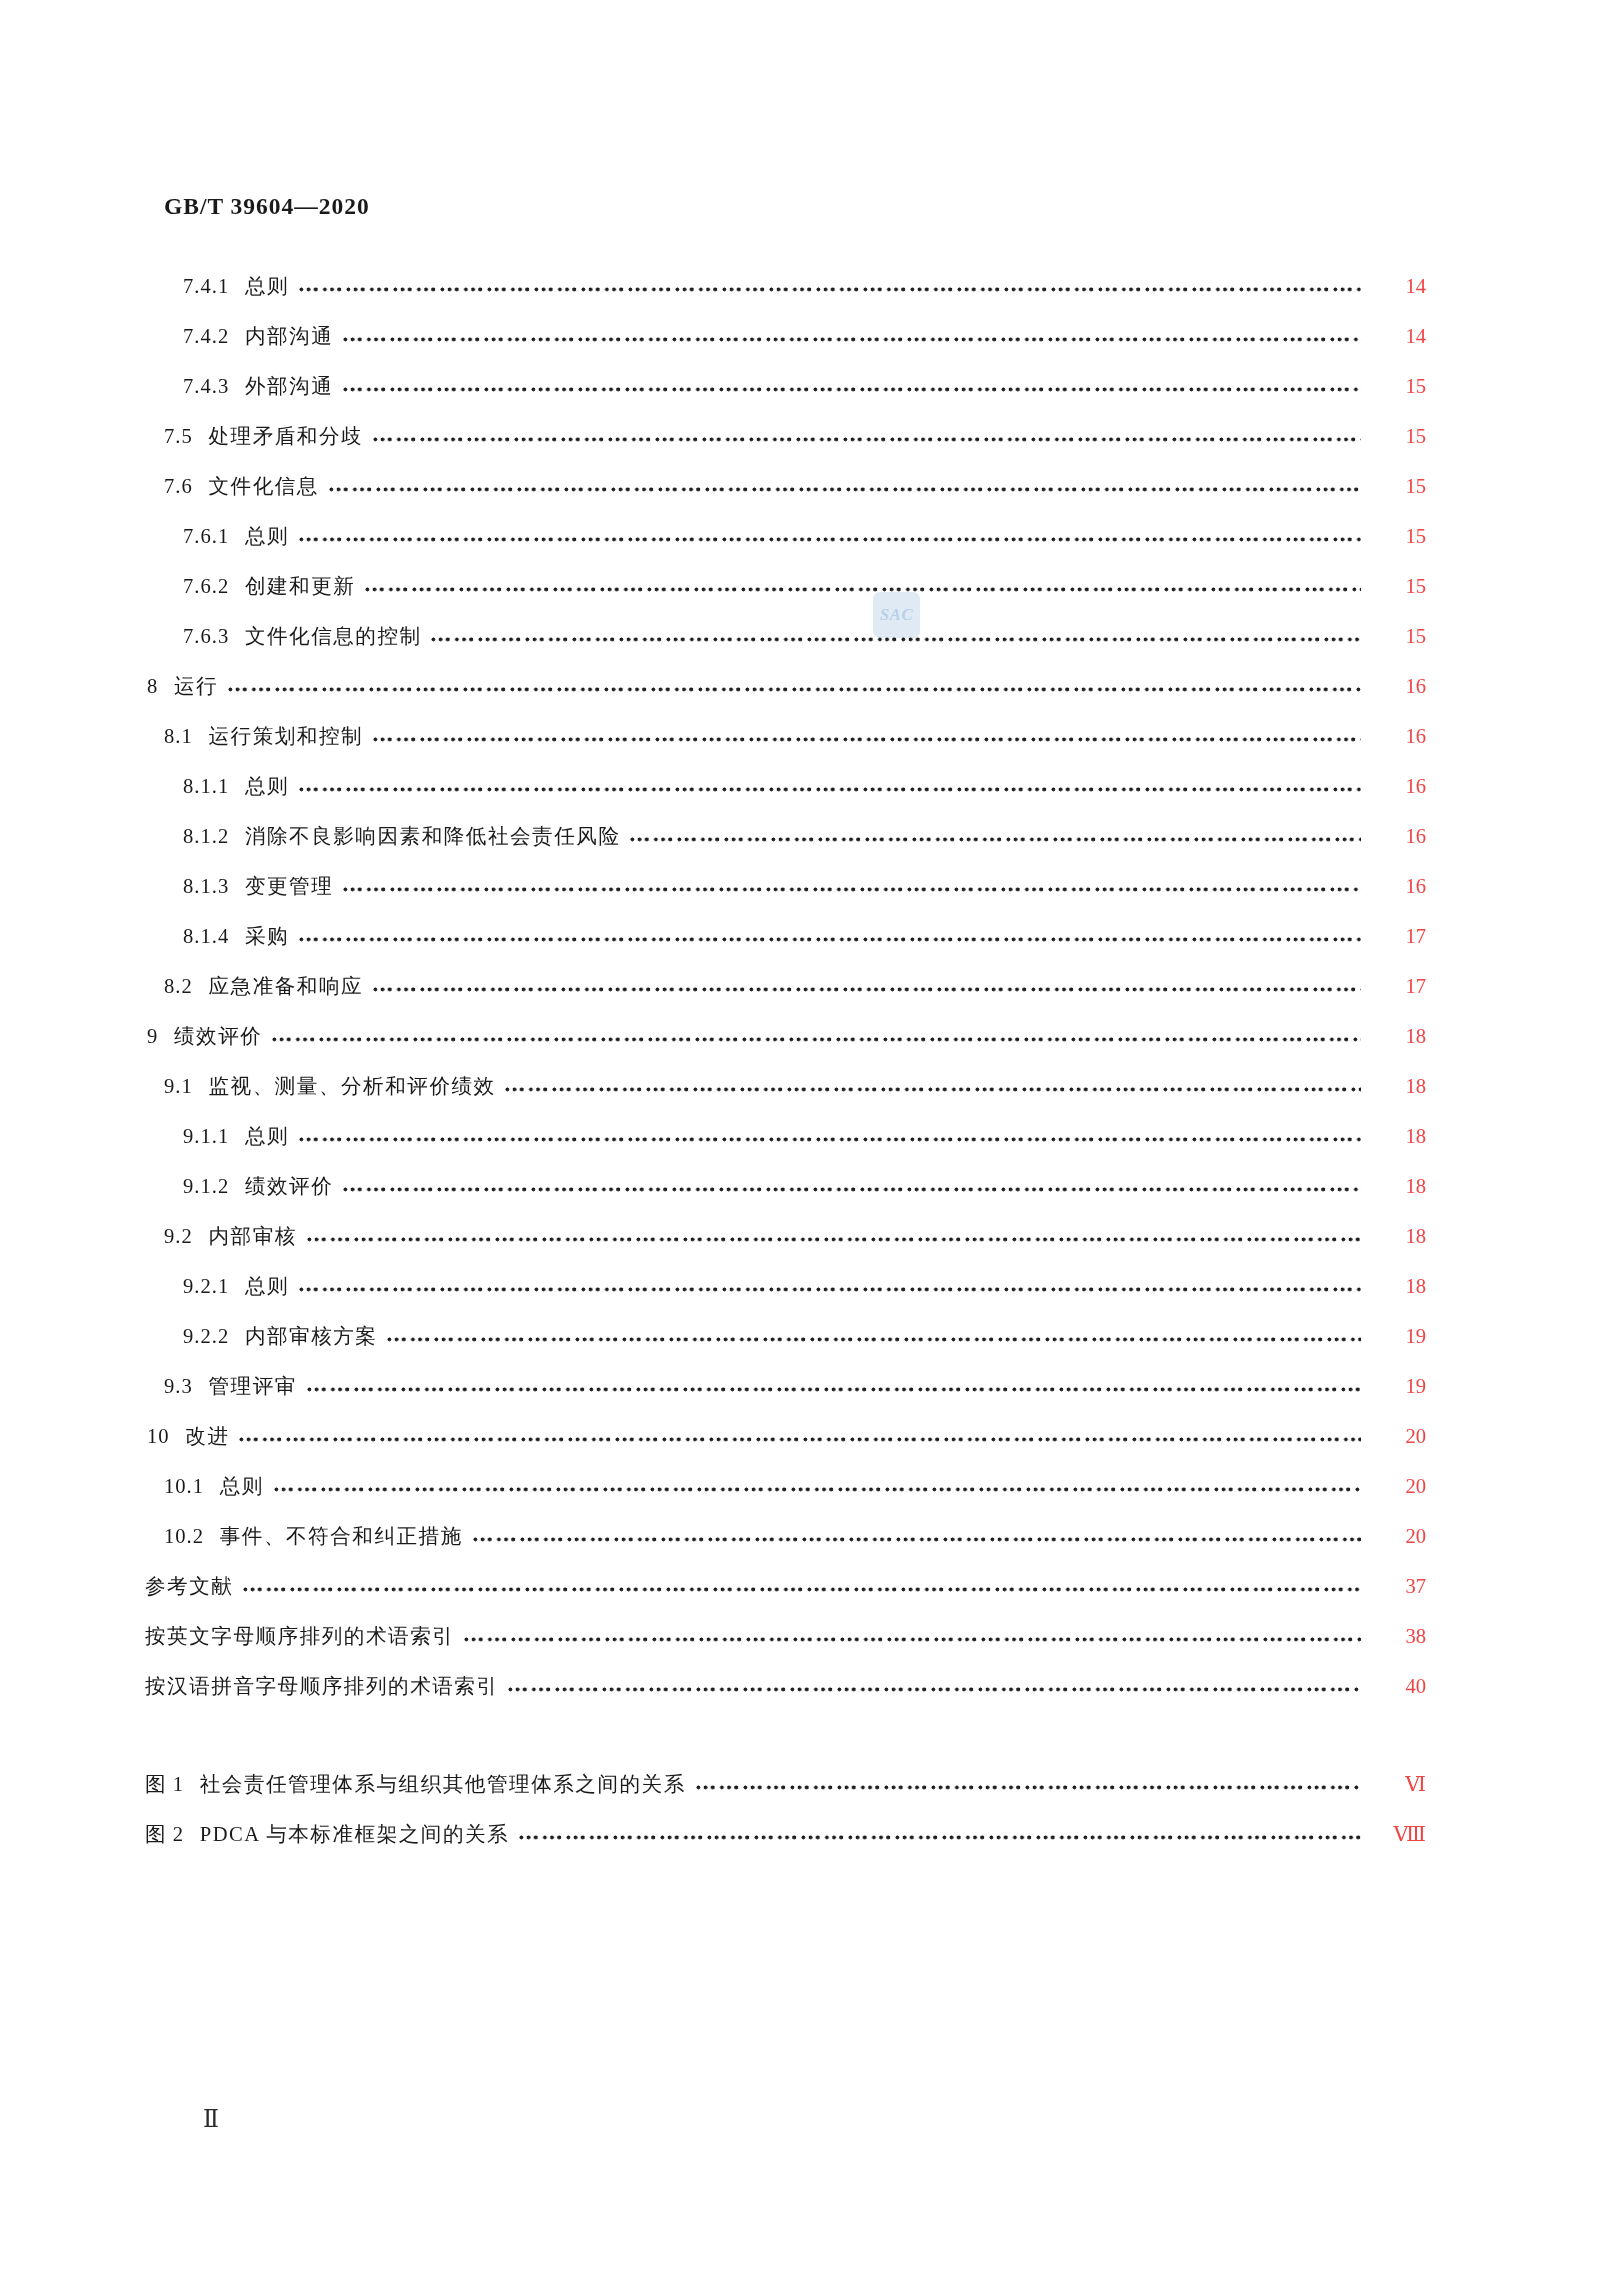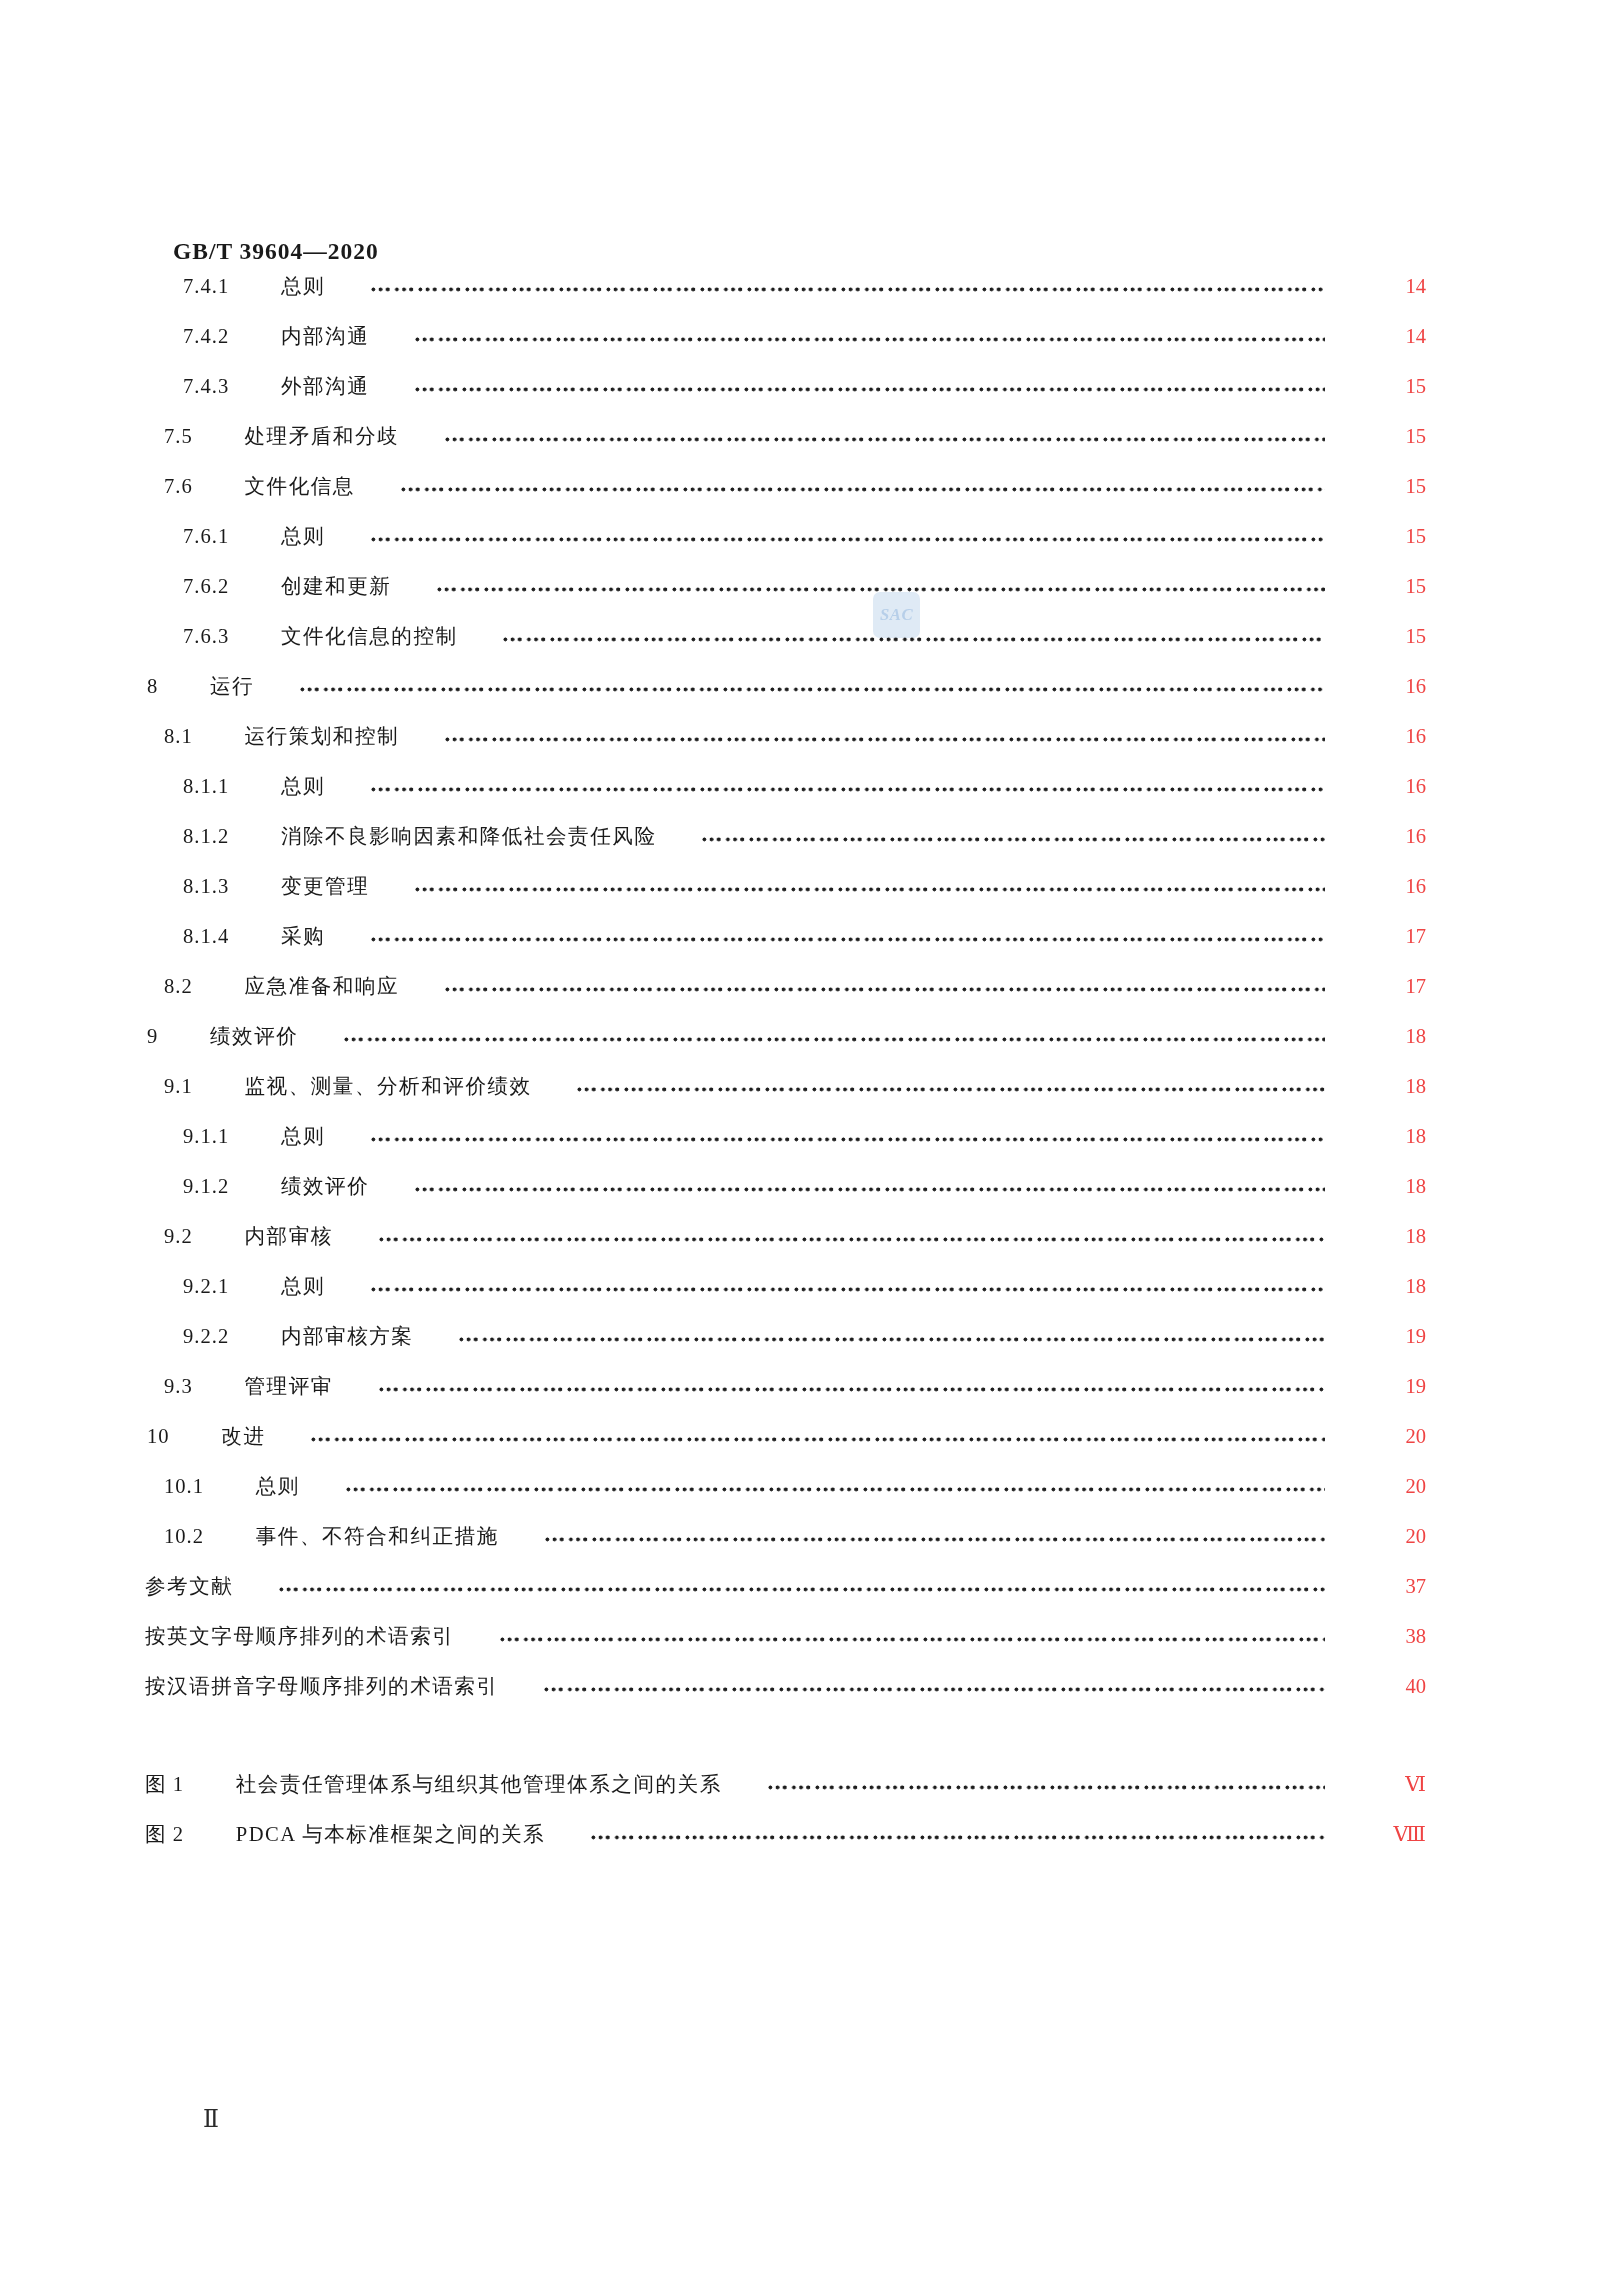--- a/index.html
+++ b/index.html
@@ -6,40 +6,38 @@
   body {
     width: 1620px; height: 2292px;
     background: #ffffff;
     position: relative;
     overflow: hidden;
     font-family: "Liberation Serif", "DejaVu Serif", serif;
     color: #1a1a1a;
   }
   .doc-header {
     position: absolute;
-    left: 173px; top: 193px;
+    left: 164px; top: 193px;
     font-size: 23.5px;
     font-weight: bold;
     letter-spacing: 1px;
     white-space: nowrap;
-    margin-top: 45px;
   }
   .content {
     position: absolute;
     left: 0; right: 0; top: 261px;
     z-index: 1;
   }
   .toc-row {
     display: flex;
     align-items: center;
     height: 50px;
     padding-right: 194px;
     font-size: 20.6px;
     white-space: nowrap;
-    gap: 36px;
   }
   .toc-row .num { margin-right: 15.7px; letter-spacing: 1px; flex: none; }
   .toc-row .label { letter-spacing: 1.5px; flex: none; }
   .lvl0 { padding-left: 145px; }
   .lvl1 { padding-left: 147px; }
   .lvl2 { padding-left: 164px; justify-content: flex-end; }
   .lvl3 { padding-left: 183px; }
   .leader {
     flex: 1;
     height: 8.8px;

